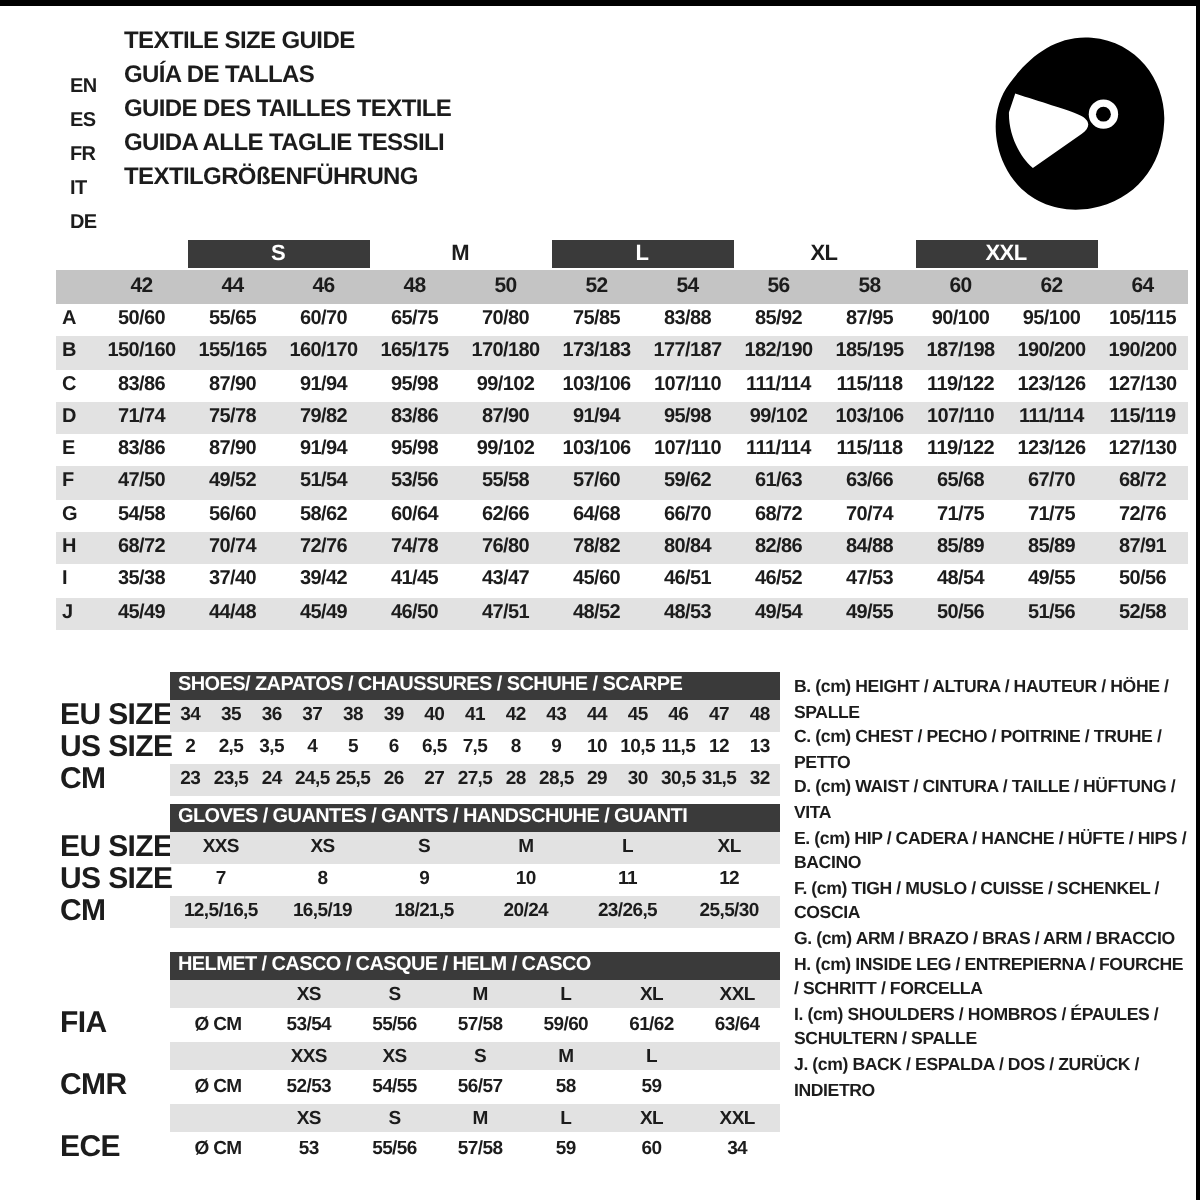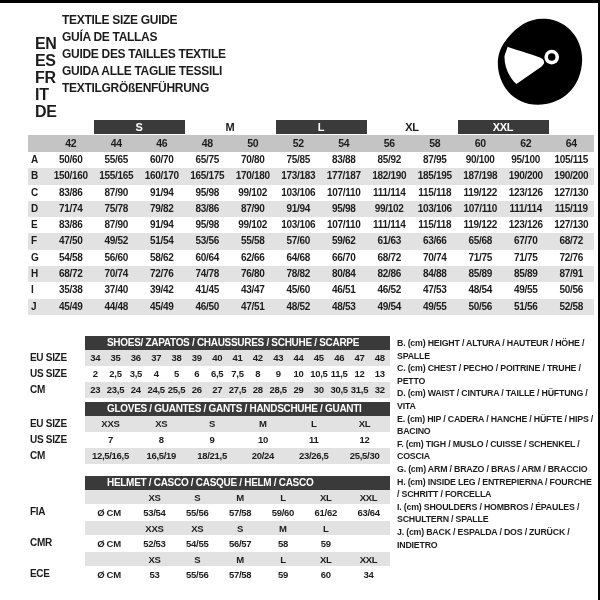--- a/index.html
+++ b/index.html
@@ -8,21 +8,21 @@
     position:relative; width:600px; height:600px; background:#fff;
     font-family:"Liberation Sans","DejaVu Sans",sans-serif;
     color:#1c1c1c; overflow:hidden; margin:0 auto;
   }
   .edge-top { position:absolute; top:0; left:0; right:0; height:3px; background:#000; }
   .edge-right { position:absolute; top:0; right:0; bottom:0; width:2px; background:#000; }
 
   
   .lang-block { position:absolute; left:35px; top:11px; }
   .lang-row { display:flex; height:17px; align-items:center; }
-  .lang-code { width:27px; font-size:16px; font-weight:700; letter-spacing:-0.3px;margin-top:48px; }
+  .lang-code { width:27px; font-size:10px; font-weight:700; letter-spacing:-0.3px;margin-top:48px; }
   .lang-title { font-size:12px; font-weight:700; letter-spacing:-0.3px; white-space:nowrap; }
 
   
   .helmet-wrap { position:absolute; left:488px; top:12px; width:100px; height:98px; }
 
   
   .main-table {
     position:absolute; left:28px; top:120px; width:566px;
     display:grid; grid-template-columns:20px repeat(12,1fr);
     grid-template-rows:15px 17px repeat(10,16.3px);
@@ -32,23 +32,23 @@
   .grp.dark { background:#3a3a3a; color:#fff; }
   .szhead { background:#c4c4c4; text-align:center; line-height:17px; font-size:10.5px; }
   .cell { text-align:center; line-height:16.3px; white-space:nowrap; }
   .cell.letter { text-align:left; padding-left:3px; }
   .cell.stripe { background:#e2e2e2; }
 
   
   .btable { position:absolute; left:28px; display:grid; font-weight:700; letter-spacing:-0.3px; }
   .bt-header {
     grid-column:2 / -1; background:#3a3a3a; color:#fff; font-size:10px;
-    line-height:14px; height:14px; padding-left:22px; white-space:nowrap; overflow:hidden;
+    line-height:14px; height:14px; padding-left:4px; white-space:nowrap; overflow:hidden;
   }
-  .bt-label { font-size:10px; line-height:16px; padding-left:2px; white-space:nowrap; }
+  .bt-label { font-size:15px; line-height:16px; padding-left:2px; white-space:nowrap; }
   .bt-cell { font-size:9.5px; line-height:16px; text-align:center; white-space:nowrap; }
   .bt-cell.shaded { background:#e2e2e2; }
   .shoes-table { top:336px; width:362px; grid-template-columns:57px repeat(15,1fr); grid-template-rows:14px 16px 16px 16px; row-gap:0; }
   .gloves-table { top:402px; width:362px; grid-template-columns:57px repeat(6,1fr); grid-template-rows:14px 16px 16px 16px; }
   .helmet-table { top:476px; width:362px; grid-template-columns:57px 48px repeat(6,1fr); grid-template-rows:14px 14px 17px 14px 17px 14px 18px; }
   .helmet-table .bt-cell, .helmet-table .bt-label { line-height:15px; }
   .helmet-table .bt-cell.datarow { line-height:17px; }
 
   
   .legend { position:absolute; left:397px; top:337px; width:197px; }

